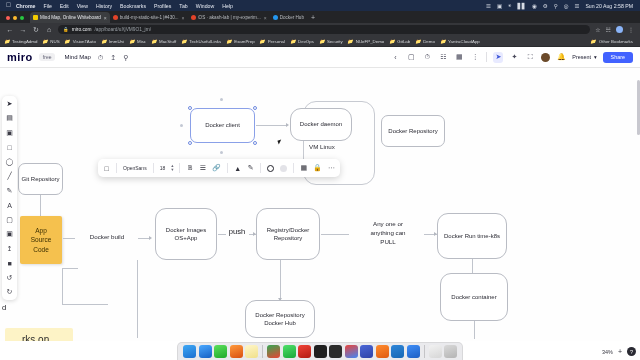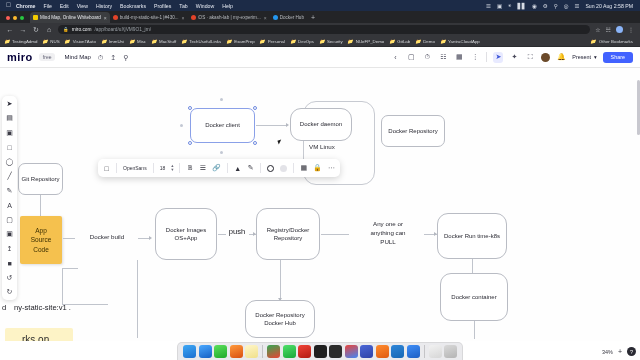--- a/index.html
+++ b/index.html
@@ -481,21 +481,20 @@
       <span>Docker Repository</span>
       <span>Docker Hub</span>
     </div>
 
     <div class="ln v" style="left:137px; top:192px; height:78px;"></div>
     <div class="ln h" style="left:62px; top:200px; width:16px;"></div>
     <div class="ln v" style="left:62px; top:200px; height:36px;"></div>
     <div class="ln h" style="left:62px; top:236px; width:46px;"></div>
 
     <div class="lbl big" style="left:2px; top:234px; width:8px; text-align:left;">d</div>
-    <div class="lbl big" style="left:14px; top:234px; width:110px; text-align:left;">ny-static-site:v1 .</div>
 
     <div class="sticky pale" style="left:5px; top:260px; width:68px; height:24px; justify-content:flex-start; padding-left:17px; font-size:10px;">
       <span>rks on</span>
     </div>
 
     <div class="cursor-arrow" style="left:278px; top:72px;"></div>
   </div>
 
   <div class="toolrail">
     <span class="t active">➤</span>

